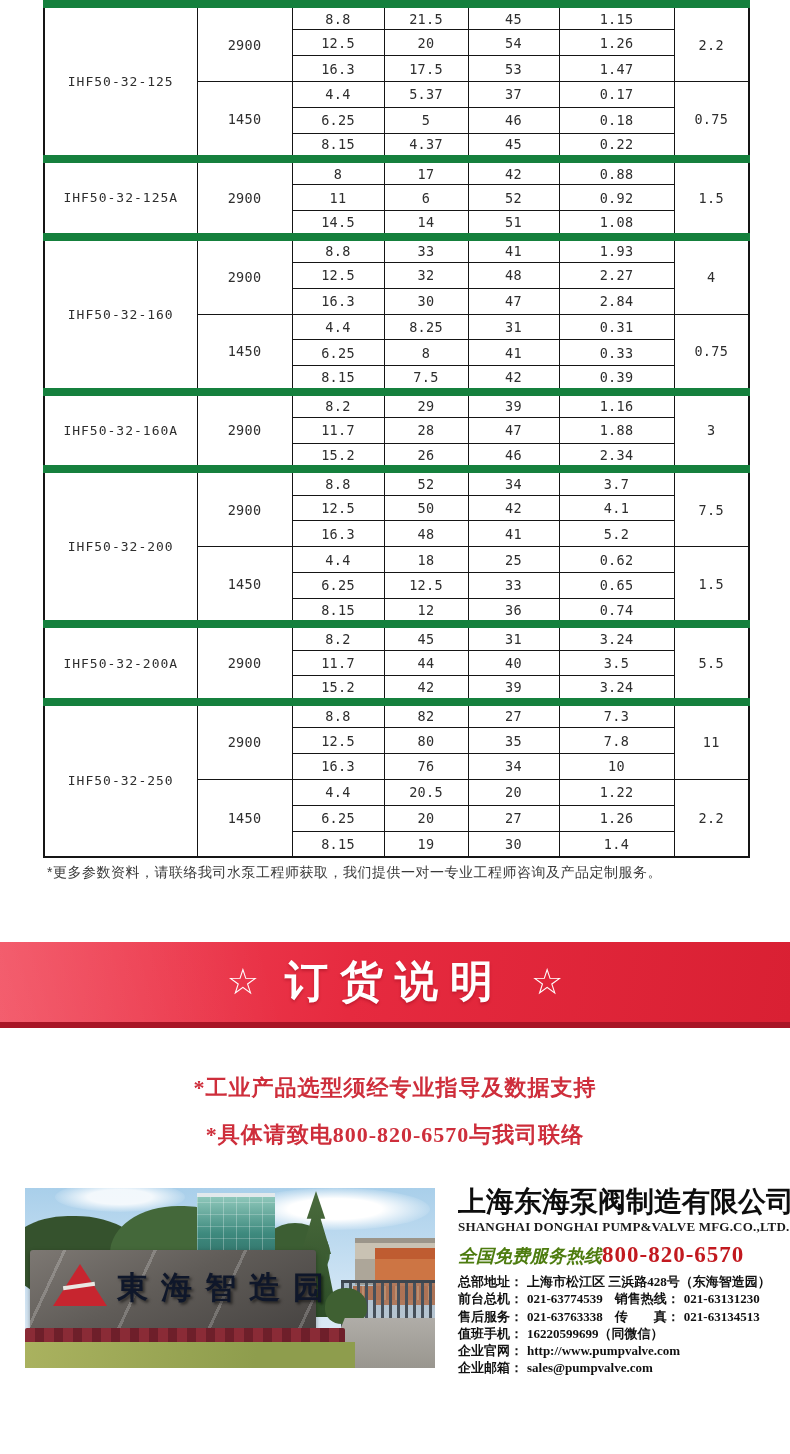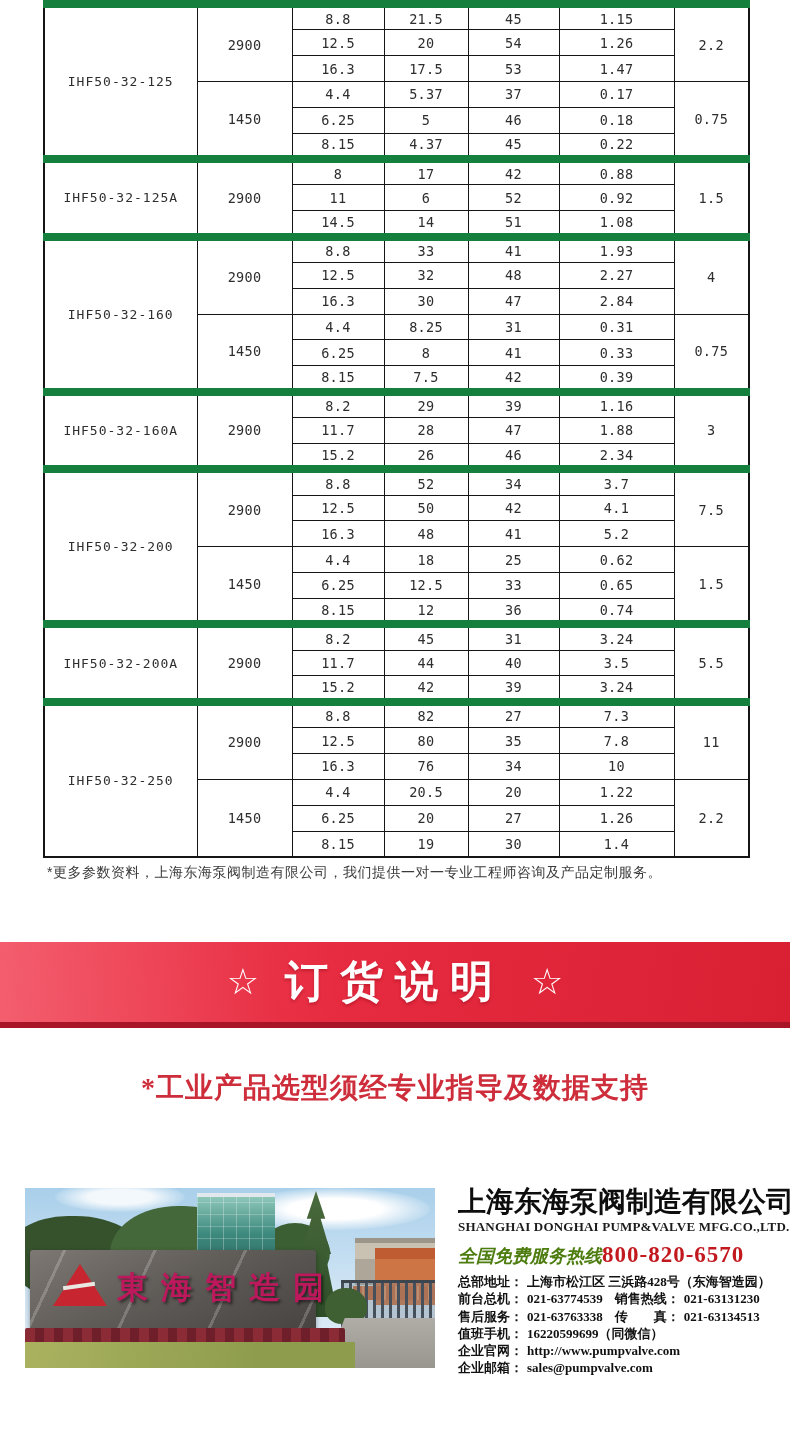--- a/index.html
+++ b/index.html
@@ -25,21 +25,21 @@
           border-bottom:6px solid #a81526;display:flex;align-items:center;justify-content:center;
           gap:26px;}
   .banner::before{content:'';position:absolute;inset:0;
           background:linear-gradient(75deg,rgba(255,255,255,.12) 0%,rgba(255,255,255,0) 35%);}
   .banner .star{color:#fff;font-size:36px;line-height:1;position:relative;}
   .banner-title{color:#fff;font-size:43px;font-weight:bold;letter-spacing:12px;
           position:relative;text-shadow:0 2px 3px rgba(140,8,24,.4);}
 
   
   .notice{position:absolute;left:0;top:1064px;width:790px;text-align:center;}
-  .notice-line{font-family:"Liberation Serif",serif;font-weight:bold;font-size:28px;
+  .notice-line{font-family:"Liberation Serif",serif;font-weight:bold;font-size:22px;
           line-height:47px;color:#ce2e3b;letter-spacing:1px;}
 
   
   .company-section{position:absolute;left:0;top:1188px;width:790px;height:182px;}
   .info{position:absolute;left:458px;top:0;width:330px;}
   .name-cn{font-size:28px;font-weight:bold;color:#0d0d0d;line-height:28px;white-space:nowrap;}
   .name-en{font-family:"Liberation Serif",serif;font-weight:bold;font-size:13px;color:#1c1c1c;
            margin-top:3px;letter-spacing:.2px;white-space:nowrap;}
   .hotline{margin-top:7px;white-space:nowrap;}
   .hl-label{font-size:18px;font-weight:bold;color:#4d7c0f;font-style:italic;}
@@ -79,21 +79,21 @@
   .p-conifer{left:262px;top:3px;width:58px;height:126px;
            background:linear-gradient(180deg,#4a6b3c,#2d4d28);
            clip-path:polygon(50% 0%,66% 22%,58% 22%,76% 50%,66% 50%,88% 100%,12% 100%,34% 50%,24% 50%,42% 22%,34% 22%);}
   .p-wall{left:5px;top:62px;width:286px;height:86px;border-radius:3px;
            background:repeating-linear-gradient(115deg,rgba(255,255,255,0) 0 30px,rgba(255,255,255,.20) 30px 33px,rgba(255,255,255,0) 33px 82px),
                       linear-gradient(155deg,#7d7873 0%,#605c58 45%,#454240 100%);
            box-shadow:0 2px 5px rgba(0,0,0,.35);}
   .p-logo{left:28px;top:76px;width:54px;height:42px;background:#c7252f;
            clip-path:polygon(50% 0,100% 100%,0 100%);}
   .p-logo-cut{left:38px;top:96px;width:32px;height:4px;background:#e9e7e2;transform:rotate(-8deg);}
-  .p-sign-text{left:92px;top:79px;font-size:31px;font-weight:bold;color:#be185d;
+  .p-sign-text{left:92px;top:79px;font-size:31px;font-weight:bold;color:#0f172a;
            letter-spacing:13px;white-space:nowrap;text-shadow:2px 2px 3px rgba(0,0,0,.55);}
   .p-cycad{left:300px;top:100px;width:42px;height:36px;background:#3f6032;border-radius:50% 50% 40% 40%;}
   .p-road{left:300px;top:130px;width:110px;height:50px;background:linear-gradient(180deg,#b0ada8,#99968f);
            clip-path:polygon(18% 0,100% 0,100% 100%,0 100%);}
   .p-hedge{left:0;top:140px;width:320px;height:19px;border-radius:2px;
            background:repeating-linear-gradient(90deg,#8a2b36 0 10px,#6e1f2a 10px 19px);}
   .p-lawn{left:0;top:154px;width:330px;height:26px;
            background:linear-gradient(100deg,#aab25f 0%,#8e9d4d 70%);}
 </style>
 </head>
@@ -335,30 +335,31 @@
         </tr>
         <tr>
           <td>8.15</td>
           <td>19</td>
           <td>30</td>
           <td>1.4</td>
         </tr>
       </tbody>
   </table>
 
-  <p class="note">*更多参数资料，上海东海泵阀制造有限公司，我们提供一对一专业工程师咨询及产品定制服务。</p>
+  <p class="note">*更多参数资料，请联络我司水泵工程师获取，我们提供一对一专业工程师咨询及产品定制服务。</p>
 
   <div class="banner">
     <span class="star">☆</span>
     <span class="banner-title">订货说明</span>
     <span class="star">☆</span>
   </div>
 
   <div class="notice" id="notice-lines">
       <div class="notice-line">*工业产品选型须经专业指导及数据支持</div>
+      <div class="notice-line">*具体请致电800-820-6570与我司联络</div>
     </div>
 
   <div class="company-section">
 
     <div class="photo">
       <div class="p-sky"></div>
       <div class="p-cloud1"></div>
       <div class="p-cloud2"></div>
       <div class="p-tree-a"></div>
       <div class="p-tree-b"></div>

